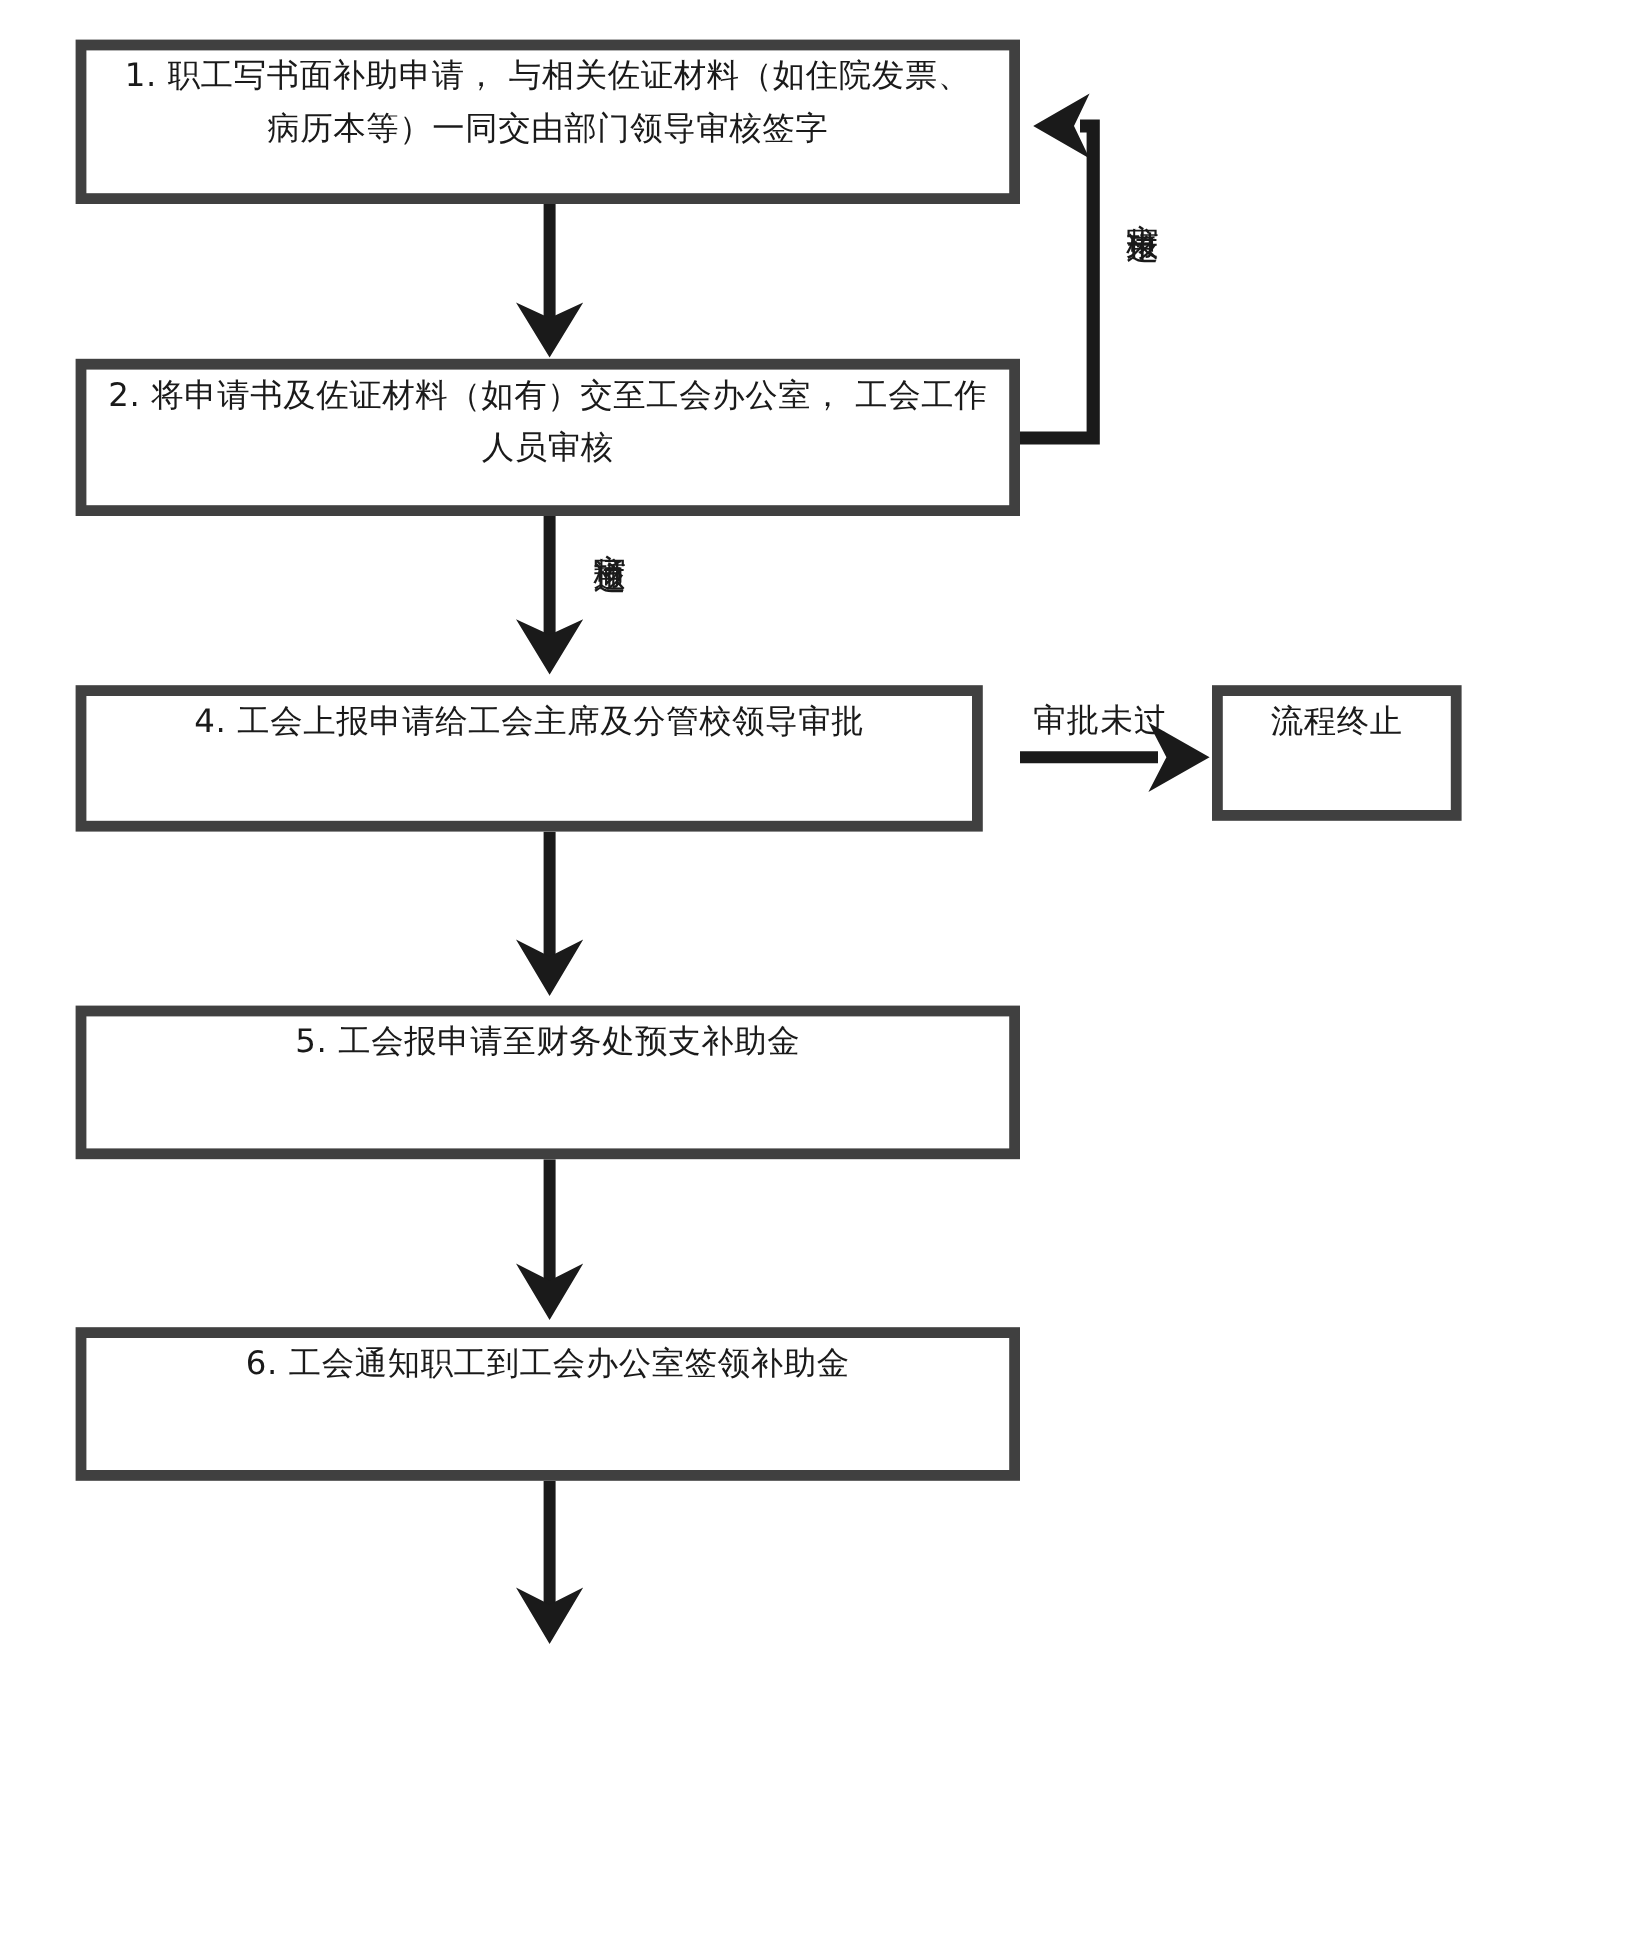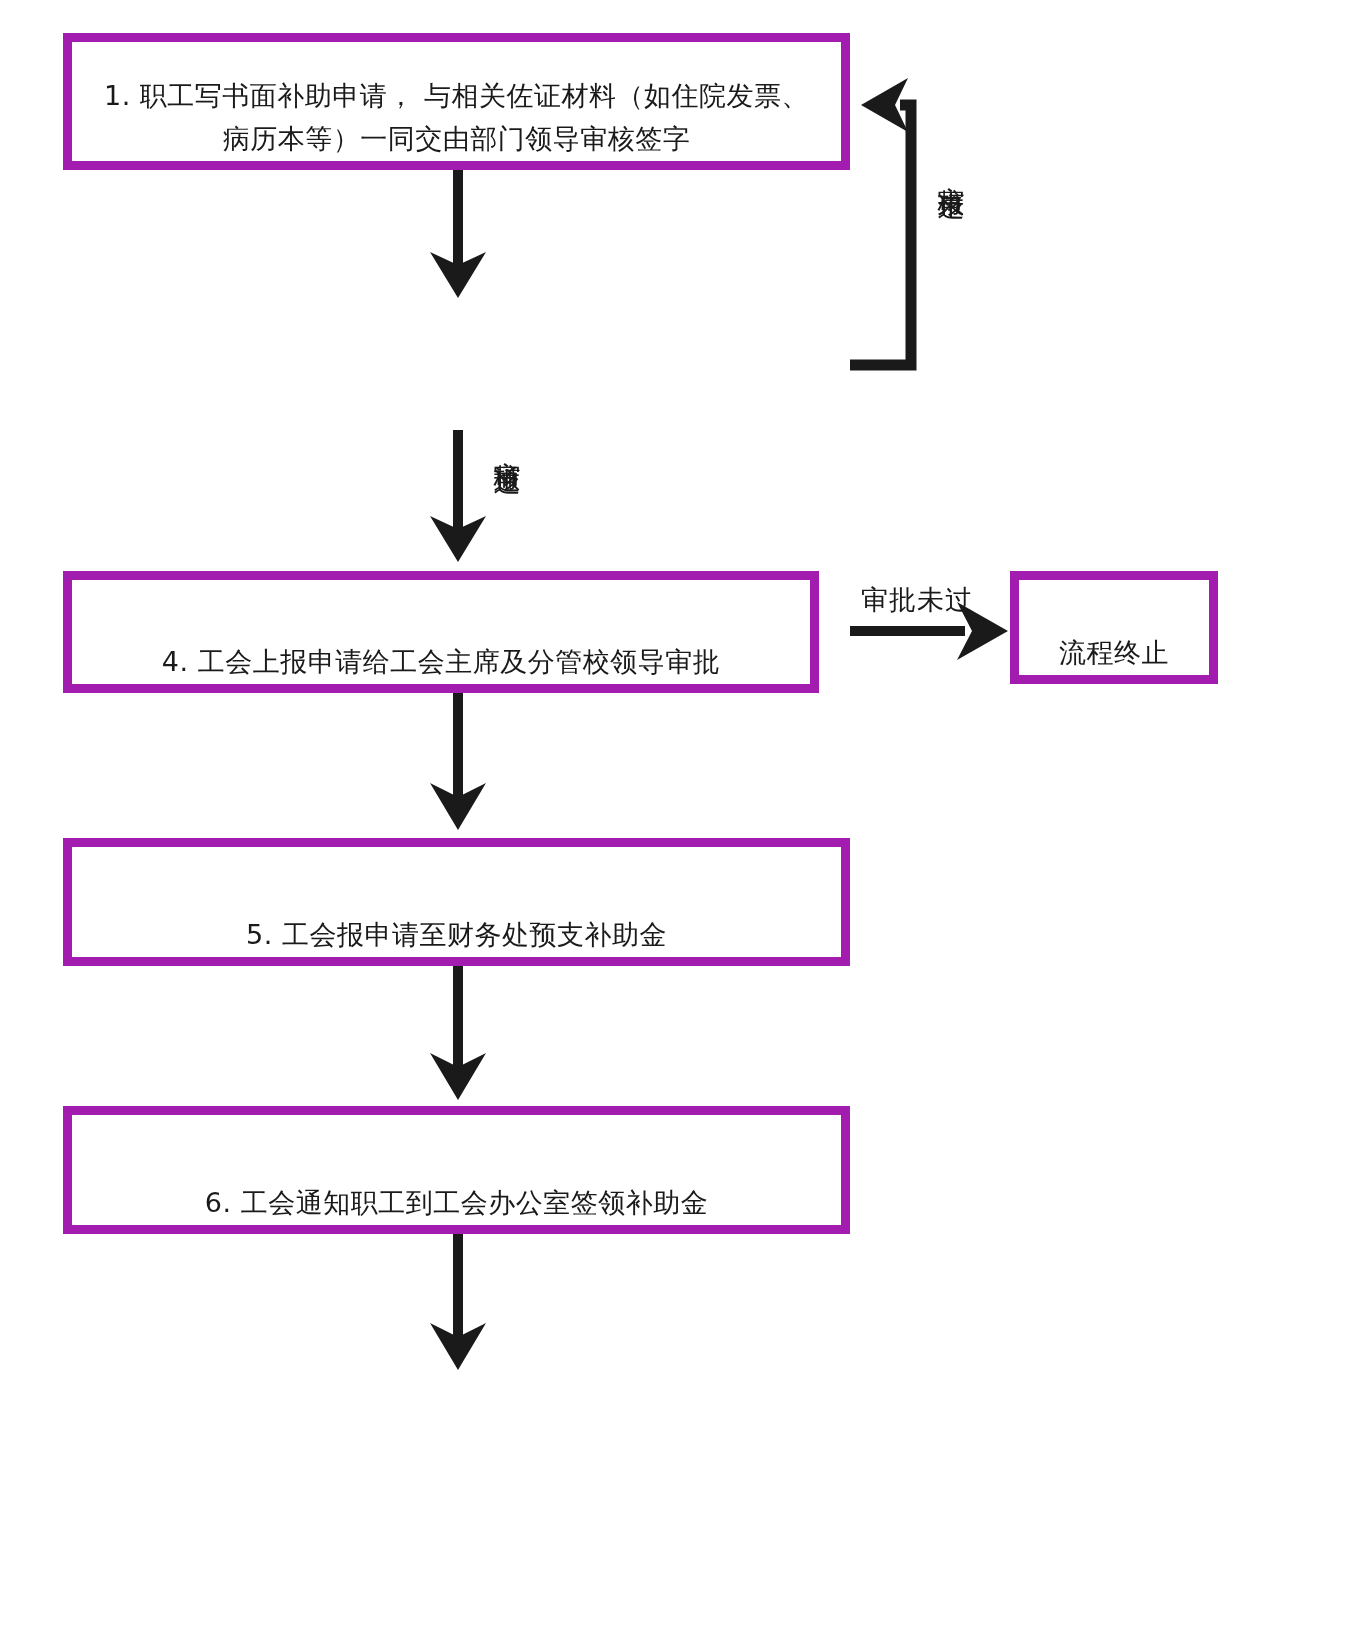--- a/index.html
+++ b/index.html
@@ -14,24 +14,24 @@
   #canvas {
     position: relative;
     width: 1355px;
     height: 1627px;
     background: #ffffff;
     overflow: hidden;
   }
   .node {
     position: absolute;
     box-sizing: border-box;
-    border: 9px solid #a21caf;
+    border: 9px solid #404040;
     background: #ffffff;
     display: flex;
-    align-items: flex-end;
+    align-items: flex-start;
     justify-content: center;
     text-align: center;
   }
   .node-text {
     font-family: "DejaVu Sans", "Liberation Sans", sans-serif;
     font-size: 27px;
     line-height: 1.62;
     color: #1a1a1a;
     letter-spacing: 0.5px;
     font-weight: 500;
@@ -111,20 +111,24 @@
       <line x1="458" y1="1234" x2="458" y2="1340" stroke-width="10"></line>
       <polygon points="458,1370 430,1323 458,1337 486,1323"></polygon>
     </g>
   </svg>
 
   <div class="node" style="left:63px; top:33px; width:787px; height:137px;">
     <span class="node-text">1. 职工写书面补助申请， 与相关佐证材料（如住院发票、
 病历本等）一同交由部门领导审核签字</span>
   </div>
 
+  <div class="node" style="left:63px; top:299px; width:787px; height:131px;">
+    <span class="node-text">2. 将申请书及佐证材料（如有）交至工会办公室， 工会工作
+人员审核</span>
+  </div>
 
   <div class="node" style="left:63px; top:571px; width:756px; height:122px;">
     <span class="node-text">4. 工会上报申请给工会主席及分管校领导审批</span>
   </div>
 
   <div class="node" style="left:63px; top:838px; width:787px; height:128px;">
     <span class="node-text">5. 工会报申请至财务处预支补助金</span>
   </div>
 
   <div class="node" style="left:63px; top:1106px; width:787px; height:128px;">

